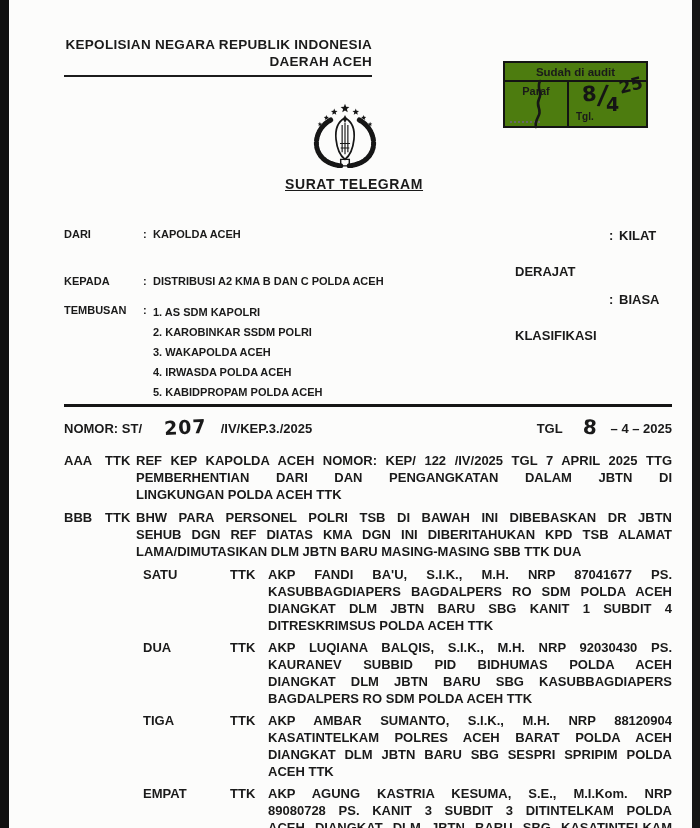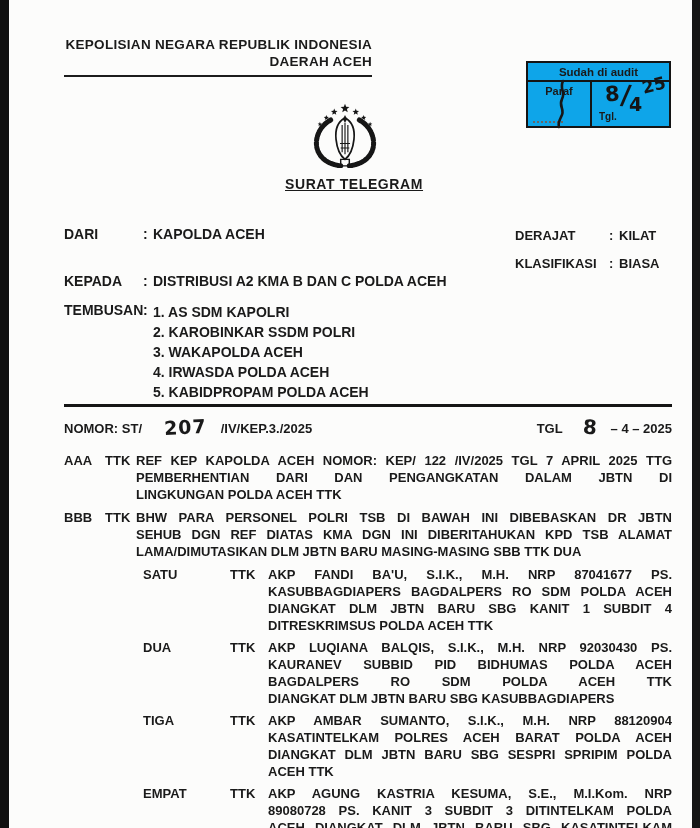--- a/index.html
+++ b/index.html
@@ -14,50 +14,50 @@
   .content { position:absolute; left:64px; top:0; width:608px; }
 
   
   .org-block {
     margin-top:37px; width:308px; text-align:right;
     font-size:13.5px; line-height:16.5px; letter-spacing:0.3px;
     padding-bottom:5px; border-bottom:2.5px solid #1c1c1c;
   }
 
   
-  .stamp { position:absolute; left:526px; top:61px; width:141px; border:2px solid #141414; background:#0ea5e9; }
+  .stamp { position:absolute; left:503px; top:61px; width:141px; border:2px solid #141414; background:#4d7c0f; }
   .stamp-title { text-align:center; font-size:11.5px; padding:3px 0 2px; border-bottom:2px solid #141414; }
   .stamp-cells { display:flex; height:44px; }
   .cell-paraf { width:62px; border-right:2px solid #141414; position:relative; font-size:11px; text-align:center; padding-top:3px; }
   .paraf-dots { position:absolute; left:5px; bottom:3px; width:30px; border-bottom:2px dotted #666; }
   .paraf-sig  { position:absolute; left:20px; top:-2px; overflow:visible; }
   .cell-tgl { flex:1; position:relative; }
   .tgl-label { position:absolute; left:7px; bottom:4px; font-size:10px; }
   .hw { font-family:"DejaVu Sans", sans-serif; font-weight:700; color:#151515; }
   .hw-day   { position:absolute; left:13px; top:0px;  font-size:21px; transform:rotate(-4deg); }
   .hw-slash { position:absolute; left:29px; top:-3px; font-size:27px; transform:rotate(6deg); }
   .hw-month { position:absolute; left:37px; top:11px; font-size:19px; }
   .hw-year  { position:absolute; right:3px; top:-7px; font-size:17px; transform:rotate(-14deg); }
 
   
   .logo { margin:25px 0 0 243px; width:76px; height:66px; }
   .doc-title { margin:9px 0 0 221px; width:fit-content; font-size:14px; letter-spacing:0.6px; line-height:15px;text-decoration:underline; }
 
   
-  .mrow { display:flex; font-size:14px; line-height:17px; }
+  .mrow { display:flex; font-size:11px; line-height:17px; }
   .mrow.dari   { margin-top:34px; }
   .mrow.kepada { margin-top:30px; }
   .mrow.temb   { margin-top:12px; }
   .mlabel { width:79px; flex:none; }
   .mcolon { width:10px; flex:none; }
   .temb-items .tline { line-height:20px; }
 
   .derajat-block { position:absolute; left:515px; top:222px; font-size:13px; }
   .drow { display:flex; line-height:27.5px; }
-  .dlabel { width:94px; flex:none; }
+  .dlabel { width:94px; flex:none;margin-top:36px; }
   .dcolon { width:10px; flex:none; }
 
   .rule { margin-top:2px; border-top:3px solid #151515; width:100%; }
 
   
   .nomor-row { display:flex; align-items:baseline; margin-top:7px; height:24px; font-size:13px; }
   .hand-no  { font-family:"DejaVu Sans", sans-serif; font-size:19px; letter-spacing:1px; margin:0 14px 0 22px; transform:rotate(-3deg); position:relative; top:1px; }
   .tgl-group { margin-left:auto; display:flex; align-items:baseline; }
   .hand-day { font-family:"DejaVu Sans", sans-serif; font-size:20px; margin:0 14px 0 20px; transform:rotate(4deg); position:relative; top:1px; }
 
@@ -210,22 +210,22 @@
           <div class="tline">DITRESKRIMSUS POLDA ACEH TTK</div>
         </span>
     </div>
 
     <div class="pers">
       <span class="plabel">DUA</span>
       <span class="pttk">TTK</span>
       <span class="ptext">
           <div class="tline">AKP LUQIANA BALQIS, S.I.K., M.H. NRP 92030430 PS.</div>
           <div class="tline">KAURANEV SUBBID PID BIDHUMAS POLDA ACEH</div>
+          <div class="tline">DIANGKAT DLM JBTN BARU SBG KASUBBAGDIAPERS</div>
           <div class="tline">BAGDALPERS RO SDM POLDA ACEH TTK</div>
-          <div class="tline">DIANGKAT DLM JBTN BARU SBG KASUBBAGDIAPERS</div>
         </span>
     </div>
 
     <div class="pers">
       <span class="plabel">TIGA</span>
       <span class="pttk">TTK</span>
       <span class="ptext">
           <div class="tline">AKP AMBAR SUMANTO, S.I.K., M.H. NRP 88120904</div>
           <div class="tline">KASATINTELKAM POLRES ACEH BARAT POLDA ACEH</div>
           <div class="tline">DIANGKAT DLM JBTN BARU SBG SESPRI SPRIPIM POLDA</div>

